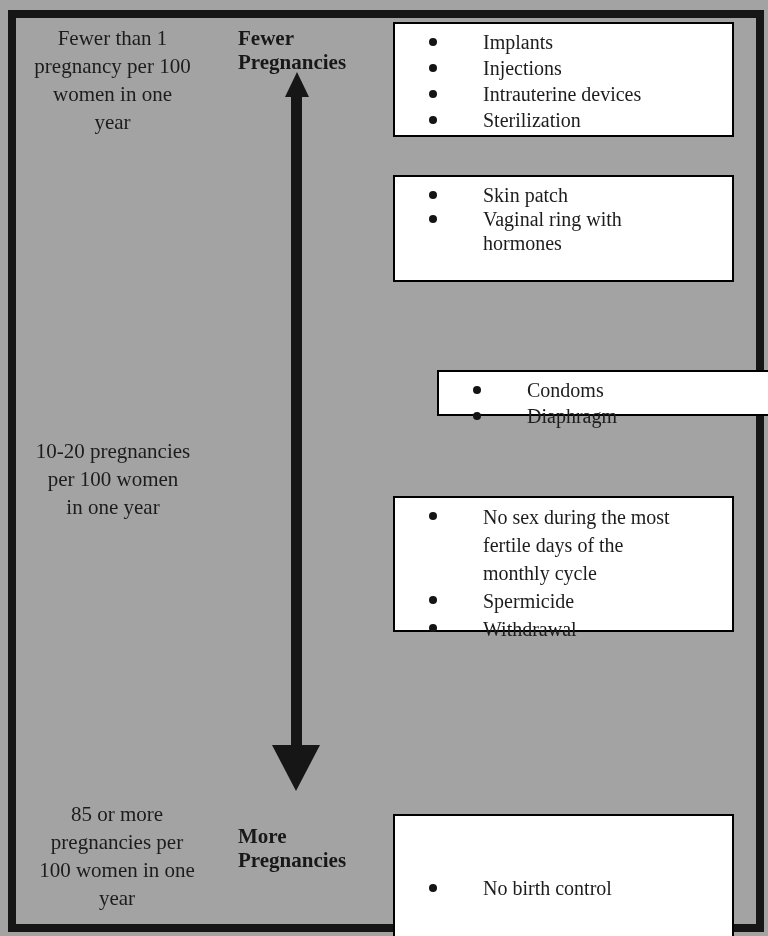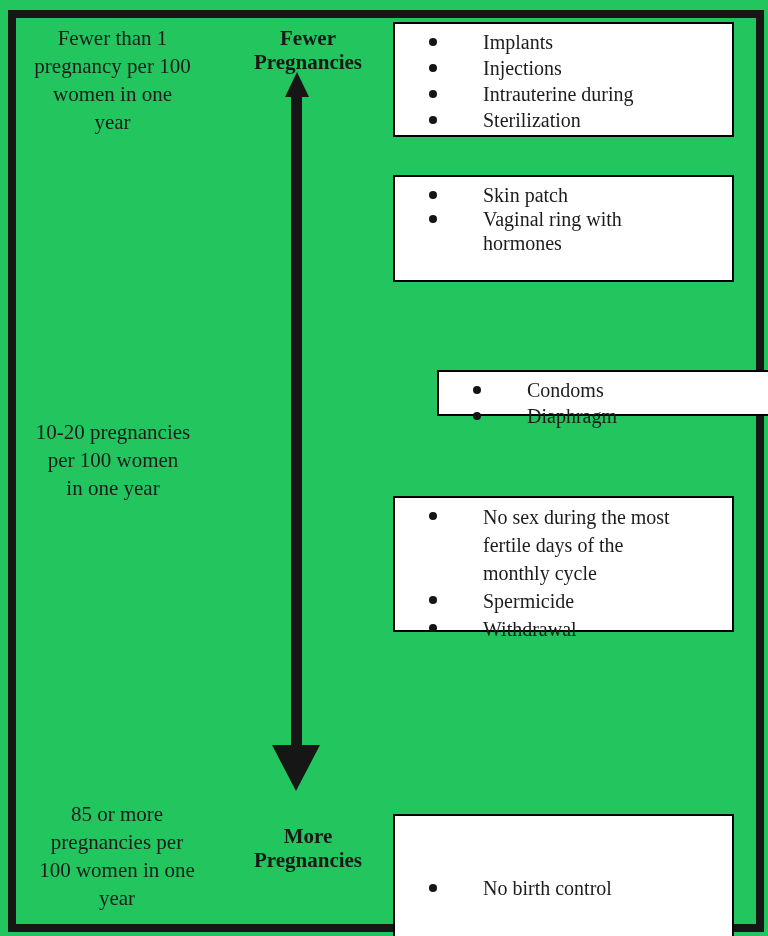--- a/index.html
+++ b/index.html
@@ -5,21 +5,21 @@
   html, body {
     margin: 0;
     padding: 0;
     background: #ffffff;
     font-family: "Liberation Serif", "DejaVu Serif", serif;
   }
   .canvas {
     position: relative;
     width: 768px;
     height: 936px;
-    background: #22c55e;
+    background: #a3a3a3;
     overflow: hidden;
     color: #1a1a1a;
   }
   .outer-border {
     position: absolute;
     left: 8px;
     top: 10px;
     width: 756px;
     height: 922px;
     box-sizing: border-box;
@@ -28,28 +28,27 @@
   
   .rate-label {
     position: absolute;
     text-align: center;
     font-size: 21px;
     line-height: 28px;
     white-space: pre-line;
     color: #1c1c1c;
   }
   .rate-1 { left: 10px; top: 24px;  width: 205px; }
-  .rate-2 { left: 8px;  top: 418px; width: 210px; }
+  .rate-2 { left: 8px;  top: 437px; width: 210px; }
   .rate-3 { left: 12px; top: 800px; width: 210px; }
   
   .axis-label {
     position: absolute;
     left: 238px;
     width: 140px;
-    text-align: center;
     font-weight: bold;
     font-size: 21px;
     line-height: 24px;
     white-space: pre-line;
     color: #181818;
   }
   .axis-top    { top: 26px; }
   .axis-bottom { top: 824px; }
   
   .arrow-shaft {
@@ -158,21 +157,21 @@
   <div class="axis-label axis-bottom">More
 Pregnancies</div>
 
   <div class="method-box box-1">
     <ul>
 
         <li><span class="bullet"></span><span class="item-text">Implants</span></li>
 
         <li><span class="bullet"></span><span class="item-text">Injections</span></li>
 
-        <li><span class="bullet"></span><span class="item-text">Intrauterine during</span></li>
+        <li><span class="bullet"></span><span class="item-text">Intrauterine devices</span></li>
 
         <li><span class="bullet"></span><span class="item-text">Sterilization</span></li>
       </ul>
   </div>
 
   <div class="method-box box-2">
     <ul>
 
 
         <li><span class="bullet"></span><span class="item-text">Skin patch</span></li>

